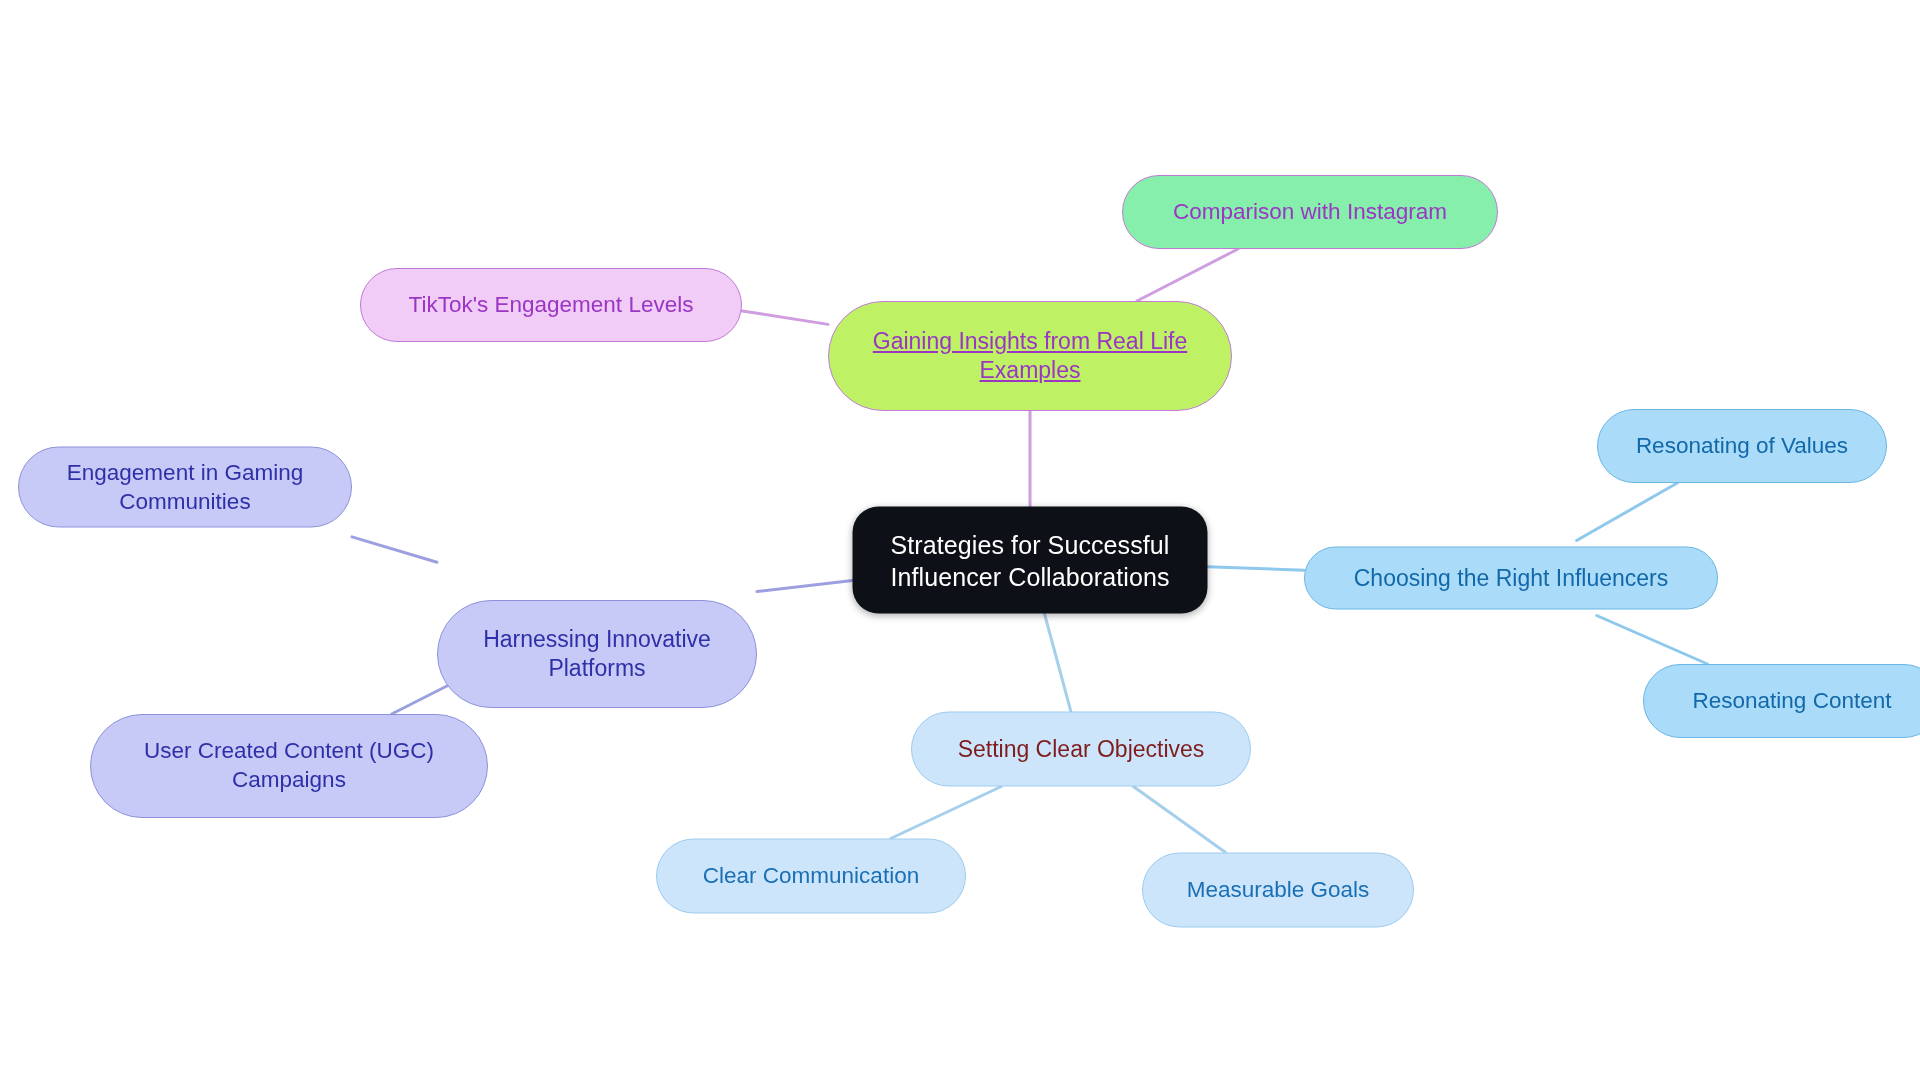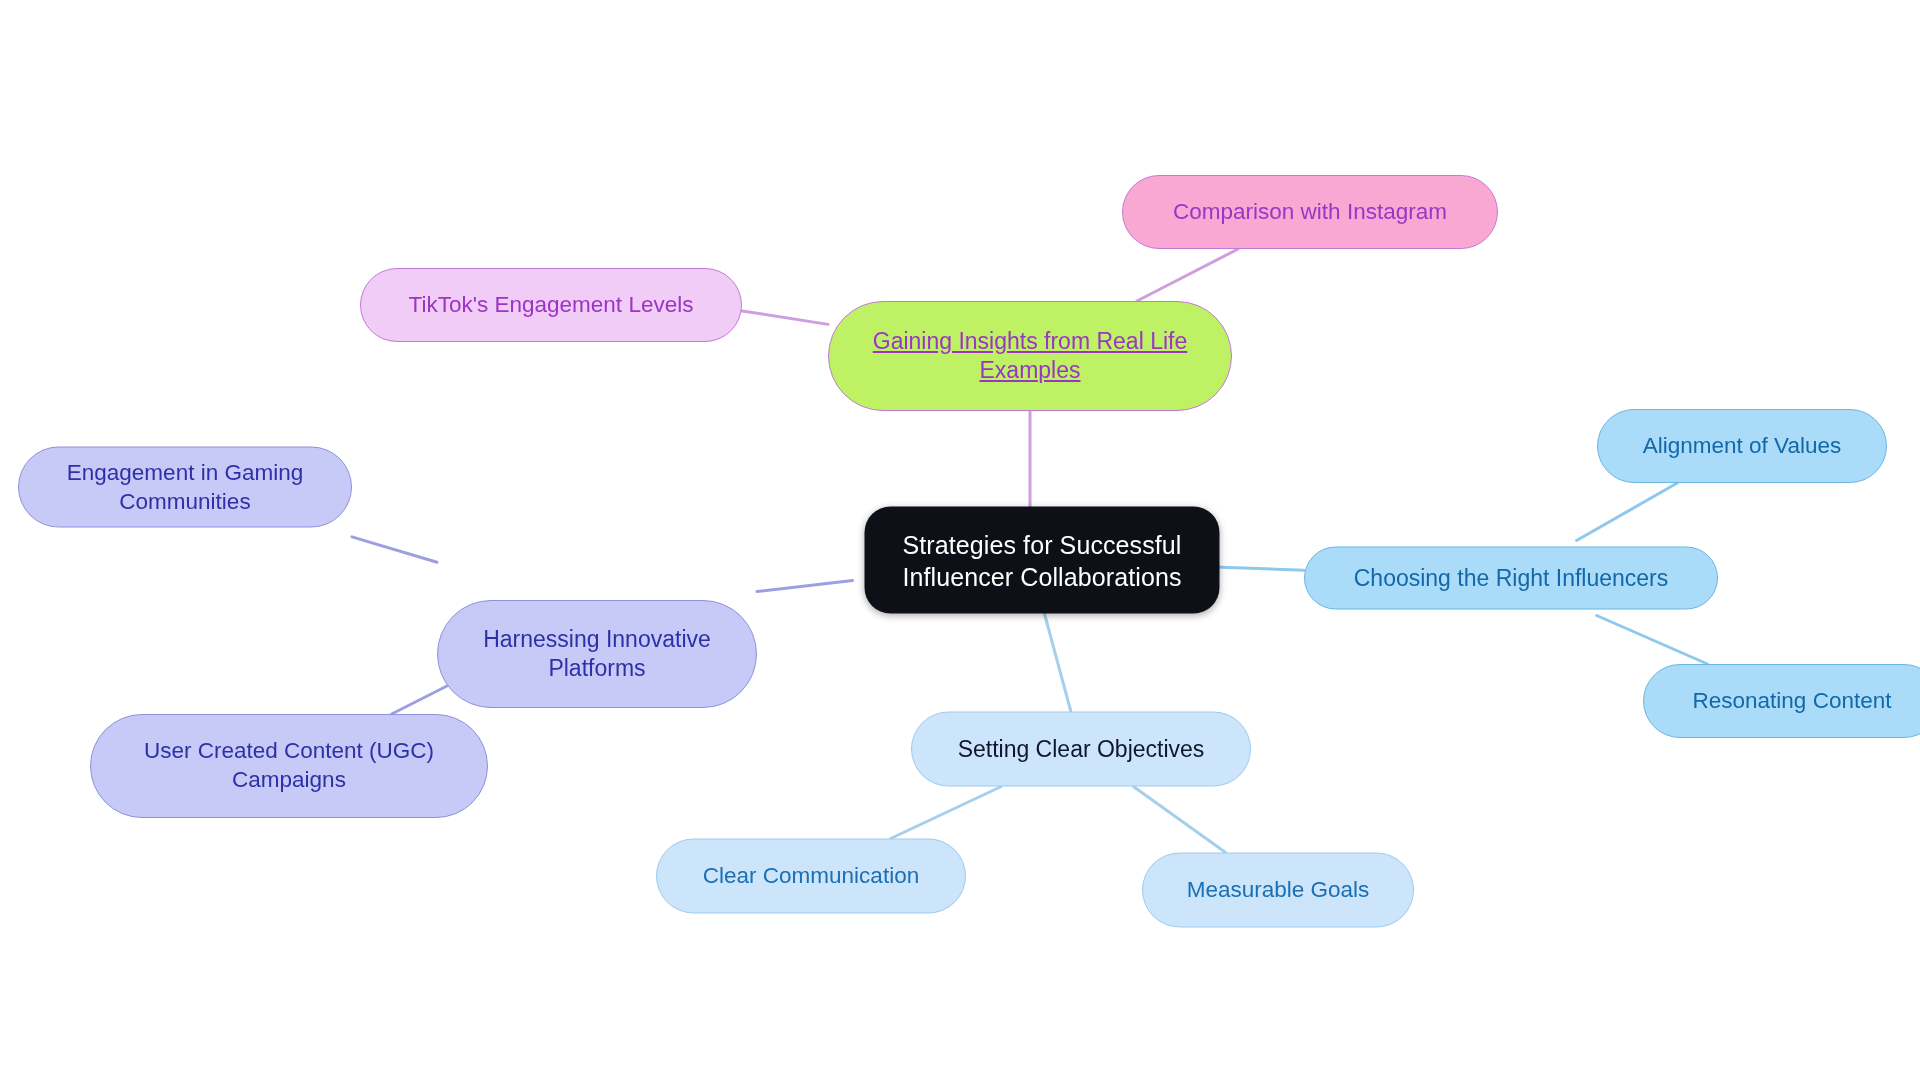--- a/index.html
+++ b/index.html
@@ -40,21 +40,20 @@
     transform: translate(-50%, -50%);
   }
   .node-root {
     background: #0d1117;
     color: #ffffff;
     border-radius: 26px;
     font-size: 25px;
     letter-spacing: 0.1px;
     box-shadow: 0 2px 7px rgba(0,0,0,0.30);
     padding: 0 8px;
-    margin-left: 12px;
   }
   .node-branch, .node-leaf {
     border-radius: 999px;
     border-style: solid;
     border-width: 1.6px;
     font-size: 23px;
     padding: 0 20px;
   }
   .node-leaf { font-size: 22.5px; }
 </style>
@@ -75,27 +74,27 @@
       <line x1="1596.6707317073171" y1="615.5" x2="1707.4715447154472" y2="664" stroke="#8ec9ed" stroke-width="3" stroke-linecap="round"></line>
       <line x1="1001.2755905511812" y1="786.5" x2="890.7244094488188" y2="838.5" stroke="#a6cfec" stroke-width="3" stroke-linecap="round"></line>
       <line x1="1133.3936170212767" y1="786.5" x2="1225.6063829787233" y2="852.5" stroke="#a6cfec" stroke-width="3" stroke-linecap="round"></line>
     </svg>
   <div id="node-layer">
       <div class="node node-root" style="left: 1030px; top: 560px; width: 355px; height: 107px; background: rgb(13, 17, 23); color: rgb(255, 255, 255);"><span>Strategies for Successful
 Influencer Collaborations</span></div>
       <div class="node node-branch" style="left: 1030px; top: 356px; width: 404px; height: 110px; background: #bef264; color: rgb(155, 53, 196); border-color: rgb(194, 122, 214); text-decoration: underline;"><span>Gaining Insights from Real Life
 Examples</span></div>
       <div class="node node-leaf" style="left: 551px; top: 281px; width: 382px; height: 74px; background: rgb(240, 204, 247); color: rgb(155, 53, 196); border-color: rgb(194, 122, 214); margin-top: 24px;"><span>TikTok's Engagement Levels</span></div>
-      <div class="node node-leaf" style="left: 1310px; top: 212px; width: 376px; height: 74px; background: #f9a8d4; color: rgb(155, 53, 196); border-color: rgb(194, 122, 214);"><span>Comparison with Instagram</span></div>
+      <div class="node node-leaf" style="left: 1310px; top: 212px; width: 376px; height: 74px; background: #86efac; color: rgb(155, 53, 196); border-color: rgb(194, 122, 214);"><span>Comparison with Instagram</span></div>
       <div class="node node-branch" style="left: 597px; top: 610px; width: 320px; height: 108px; background: rgb(199, 201, 247); color: rgb(46, 48, 168); border-color: rgb(143, 146, 217); margin-top: 44px;"><span>Harnessing Innovative
 Platforms</span></div>
       <div class="node node-leaf" style="left: 185px; top: 487px; width: 334px; height: 81px; background: rgb(199, 201, 247); color: rgb(46, 48, 168); border-color: rgb(143, 146, 217);"><span>Engagement in Gaming
 Communities</span></div>
       <div class="node node-leaf" style="left: 289px; top: 766px; width: 398px; height: 104px; background: rgb(199, 201, 247); color: rgb(46, 48, 168); border-color: rgb(143, 146, 217);"><span>User Created Content (UGC)
 Campaigns</span></div>
       <div class="node node-branch" style="left: 1511px; top: 578px; width: 414px; height: 63px; background: rgb(170, 220, 249); color: rgb(18, 104, 168); border-color: rgb(107, 182, 227);"><span>Choosing the Right Influencers</span></div>
-      <div class="node node-leaf" style="left: 1742px; top: 446px; width: 290px; height: 74px; background: rgb(170, 220, 249); color: rgb(18, 104, 168); border-color: rgb(107, 182, 227);"><span>Alignment of Values</span></div>
+      <div class="node node-leaf" style="left: 1742px; top: 446px; width: 290px; height: 74px; background: rgb(170, 220, 249); color: rgb(18, 104, 168); border-color: rgb(107, 182, 227);"><span>Resonating of Values</span></div>
       <div class="node node-leaf" style="left: 1792px; top: 701px; width: 298px; height: 74px; background: rgb(170, 220, 249); color: rgb(18, 104, 168); border-color: rgb(107, 182, 227);"><span>Resonating Content</span></div>
-      <div class="node node-branch" style="left: 1081px; top: 749px; width: 340px; height: 75px; background: rgb(204, 229, 251); color: #0f172a; border-color: rgb(156, 203, 239);"><span>Setting Clear Objectives</span></div>
+      <div class="node node-branch" style="left: 1081px; top: 749px; width: 340px; height: 75px; background: rgb(204, 229, 251); color: #7f1d1d; border-color: rgb(156, 203, 239);"><span>Setting Clear Objectives</span></div>
       <div class="node node-leaf" style="left: 811px; top: 876px; width: 310px; height: 75px; background: rgb(204, 229, 251); color: rgb(26, 111, 181); border-color: rgb(156, 203, 239);"><span>Clear Communication</span></div>
       <div class="node node-leaf" style="left: 1278px; top: 890px; width: 272px; height: 75px; background: rgb(204, 229, 251); color: rgb(26, 111, 181); border-color: rgb(156, 203, 239); text-align: right;"><span>Measurable Goals</span></div>
     </div>
 </div>
 
 </body></html>

